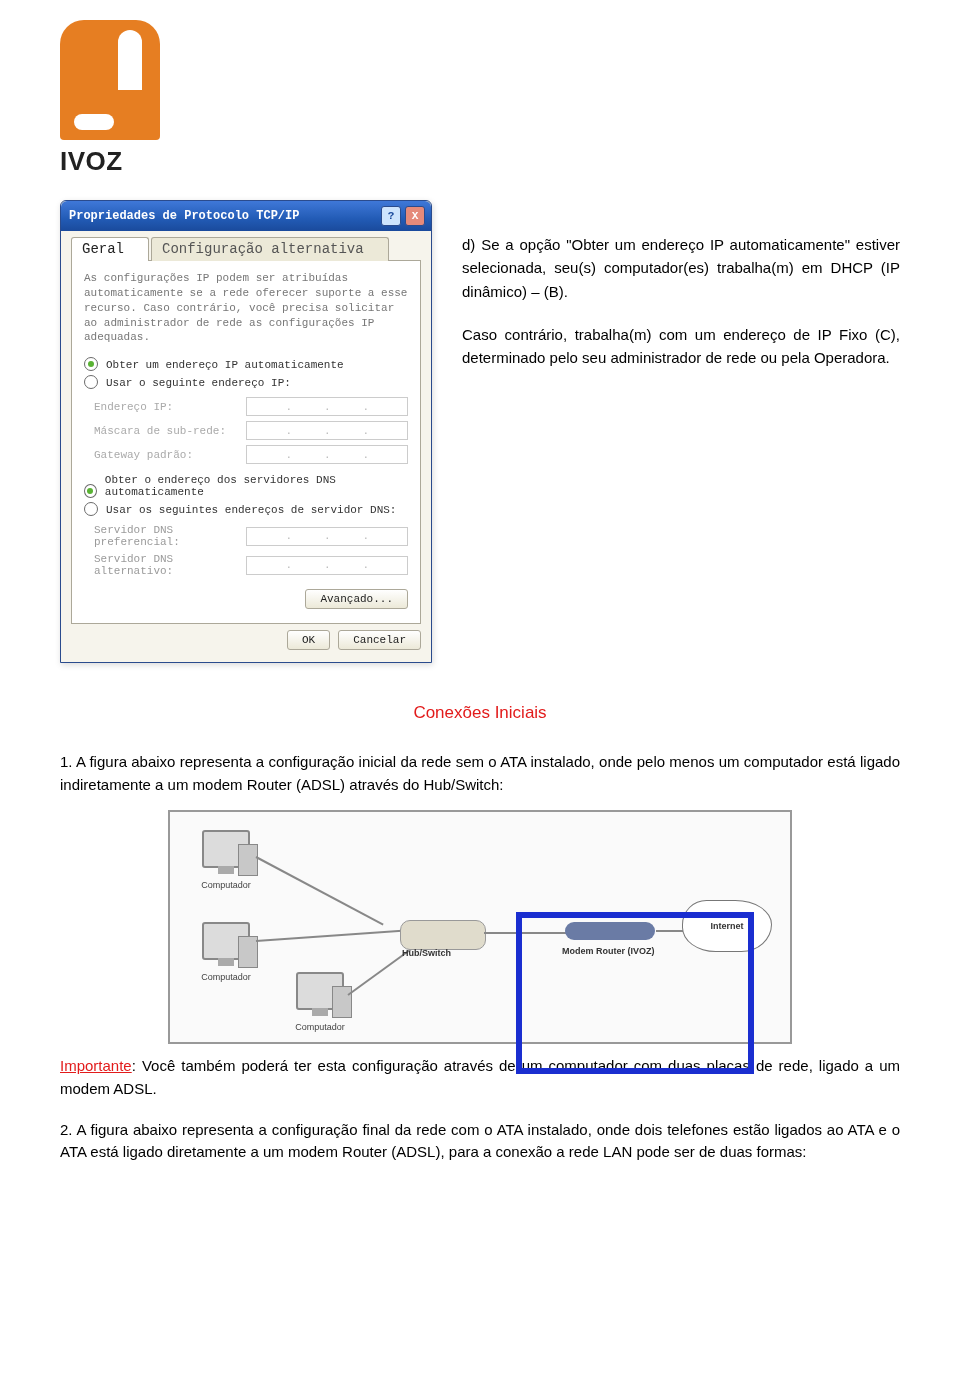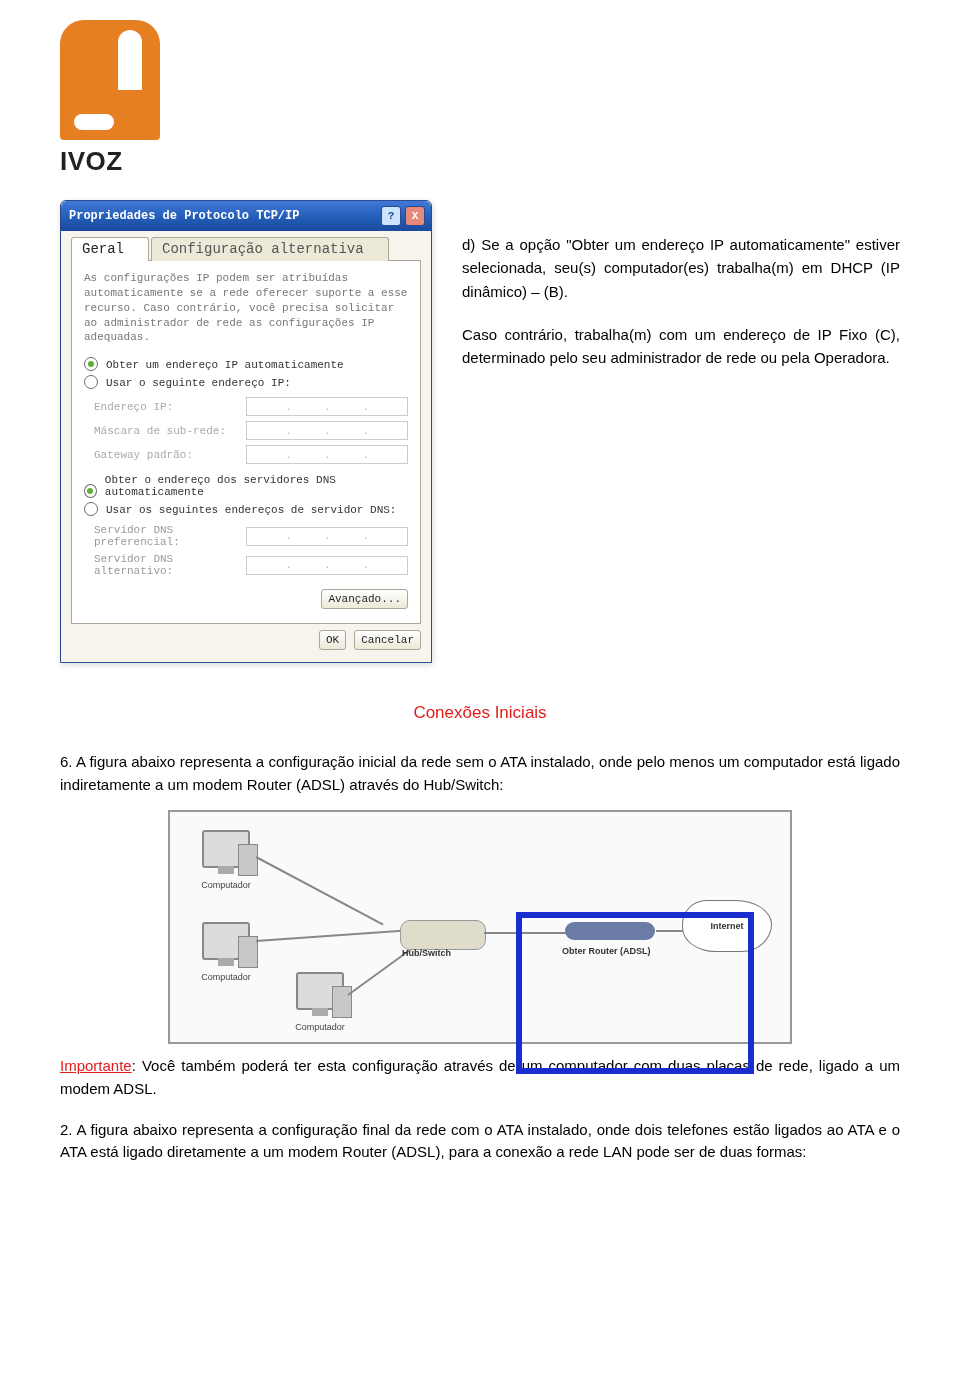--- a/index.html
+++ b/index.html
@@ -168,21 +168,21 @@
   .ip-dot{color:#bbb;}
   .btn-row {
     display:flex;
     justify-content:flex-end;
     gap:8px;
     margin-top:12px;
   }
   .btn {
     border:1px solid #aca899;
     background:linear-gradient(#fff,#ece9d8);
-    padding:3px 6px;
+    padding:3px 14px;
     font-size:11px;
     border-radius:3px;
     cursor:pointer;
   }
   .btn.av{margin-right:0;}
   .dialog-footer{
     display:flex;
     justify-content:flex-end;
     gap:8px;
     padding:6px 0 0 0;
@@ -408,21 +408,21 @@
     </div>
 
     <div class="right-text">
       <p>d) Se a opção "Obter um endereço IP automaticamente" estiver selecionada, seu(s) computador(es) trabalha(m) em DHCP (IP dinâmico) – (B).</p>
       <p style="margin-top:20px;">Caso contrário, trabalha(m) com um endereço de IP Fixo (C), determinado pelo seu administrador de rede ou pela Operadora.</p>
     </div>
   </div>
 
   <div class="section-title">Conexões Iniciais</div>
 
-  <p class="num-para">6.  A figura abaixo representa a configuração inicial da rede sem o ATA instalado, onde pelo menos um computador está ligado indiretamente a um modem Router (ADSL) através do Hub/Switch:</p>
+  <p class="num-para">1.  A figura abaixo representa a configuração inicial da rede sem o ATA instalado, onde pelo menos um computador está ligado indiretamente a um modem Router (ADSL) através do Hub/Switch:</p>
 
   <div class="network-diagram">
 
     <div class="nd-pc" style="left:28px;top:18px;">
       <div class="monitor"></div>
         <div class="tower"></div>
       <div class="nd-label">Computador</div>
     </div>
     <div class="nd-pc" style="left:28px;top:110px;">
       <div class="monitor"></div>
@@ -438,21 +438,21 @@
     <div class="nd-line" style="left:86px;top:44px;width:144px;height:2px;transform:rotate(28deg);transform-origin:left;"></div>
     <div class="nd-line" style="left:86px;top:128px;width:150px;height:2px;transform:rotate(-4deg);transform-origin:left;"></div>
     <div class="nd-line" style="left:178px;top:182px;width:80px;height:2px;transform:rotate(-36deg);transform-origin:left;"></div>
 
     <div class="nd-hub"></div>
     <div class="nd-hub-label">Hub/Switch</div>
 
     <div class="nd-line" style="left:314px;top:120px;width:82px;height:2px;"></div>
 
     <div class="nd-modem"></div>
-    <div class="nd-modem-label">Obter Router (ADSL)</div>
+    <div class="nd-modem-label">Modem Router (IVOZ)</div>
 
     <div class="nd-line" style="left:486px;top:118px;width:34px;height:2px;"></div>
 
     <div class="nd-internet">
       <span>Internet</span>
     </div>
 
     <div class="highlight-box"></div>
   </div>
 

